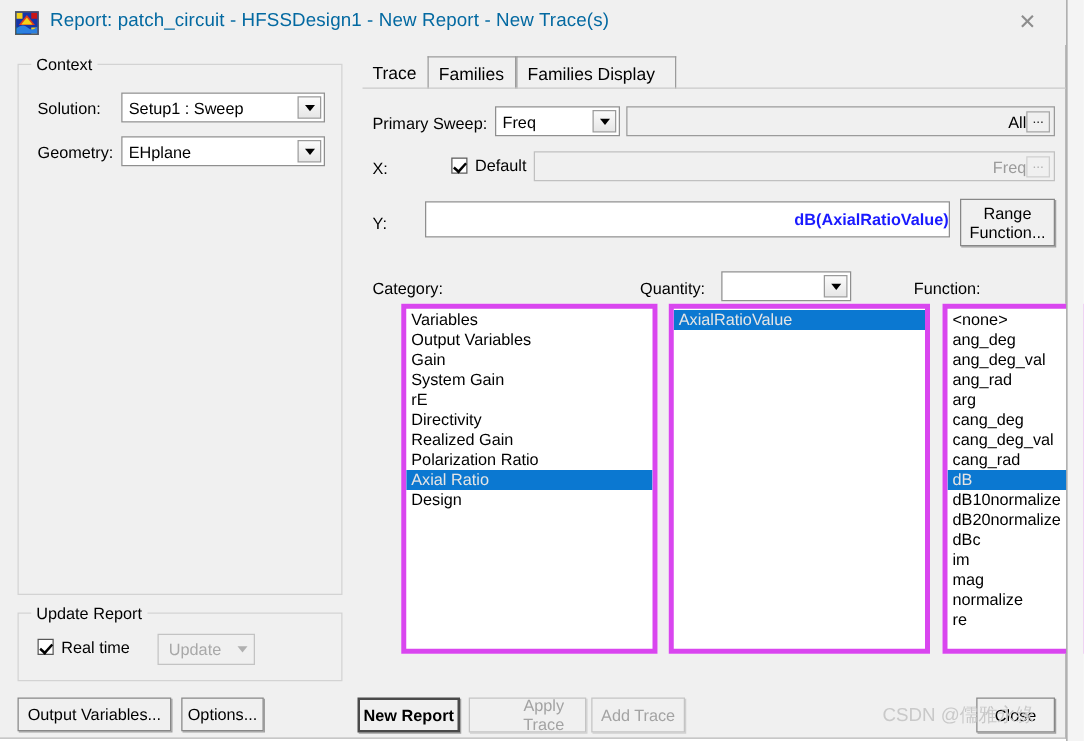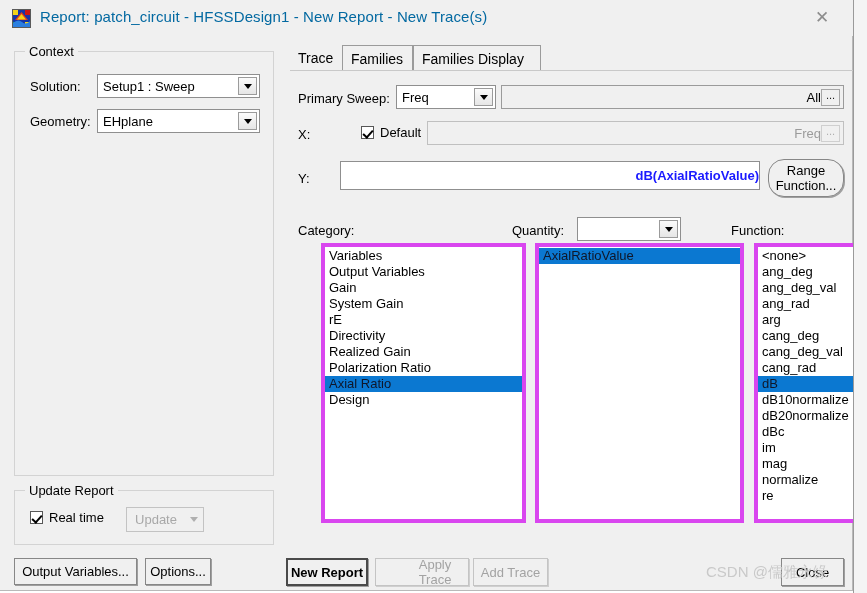--- a/index.html
+++ b/index.html
@@ -259,21 +259,21 @@
   .listbox .item {
     height: 16px;
     line-height: 16px;
     padding-left: 4px;
     font-size: 13px;
     color: #000;
     white-space: nowrap;
   }
   .listbox .item.sel {
     background: #0b78d1;
-    color: #0f172a;
+    color: #e5e5e5;
   }
 
   
   #watermark {
     position: absolute;
     left: 706px; top: 563px;
     font-size: 15px;
     color: #c9c9c9;
     white-space: nowrap;
     pointer-events: none;
@@ -368,21 +368,21 @@
     </div>
     <div class="textbox readonly" style="left:137px; top:50px; width:417px; height:24px;">
       <span class="val gray">Freq</span>
       <span class="dotsbtn dim">...</span>
     </div>
 
     <div class="lbl" style="left:8px; top:100px;">Y:</div>
     <div class="textbox" style="left:50px; top:90px; width:420px; height:29px;font-weight:bold;">
       <span class="val blue">dB(AxialRatioValue)</span>
     </div>
-    <div class="btn" style="left:478px; top:88px; width:76px; height:38px; flex-direction:column;border-radius:16px;">Range
+    <div class="btn" style="left:478px; top:88px; width:76px; height:38px; flex-direction:column;">Range
 Function...</div>
 
     <div class="lbl" style="left:8px; top:152px;">Category:</div>
     <div class="listbox" id="category-list" style="left:8px; top:172px; width:205px; height:280px;">
         <div class="item">Variables</div>
         <div class="item">Output Variables</div>
         <div class="item">Gain</div>
         <div class="item">System Gain</div>
         <div class="item">rE</div>
         <div class="item">Directivity</div>

